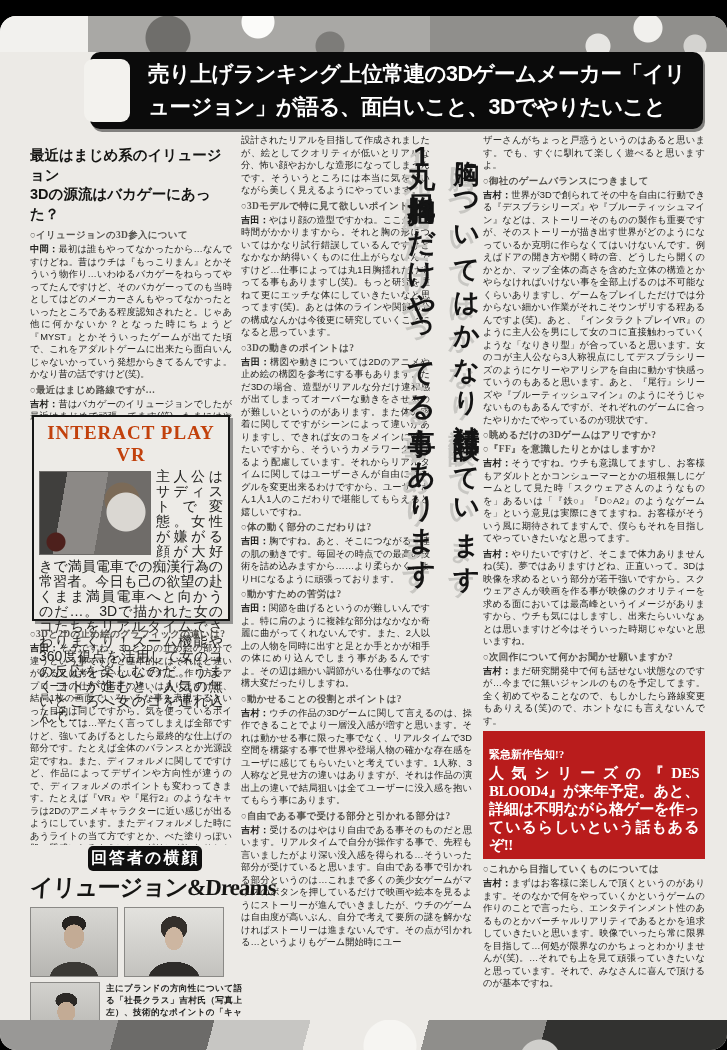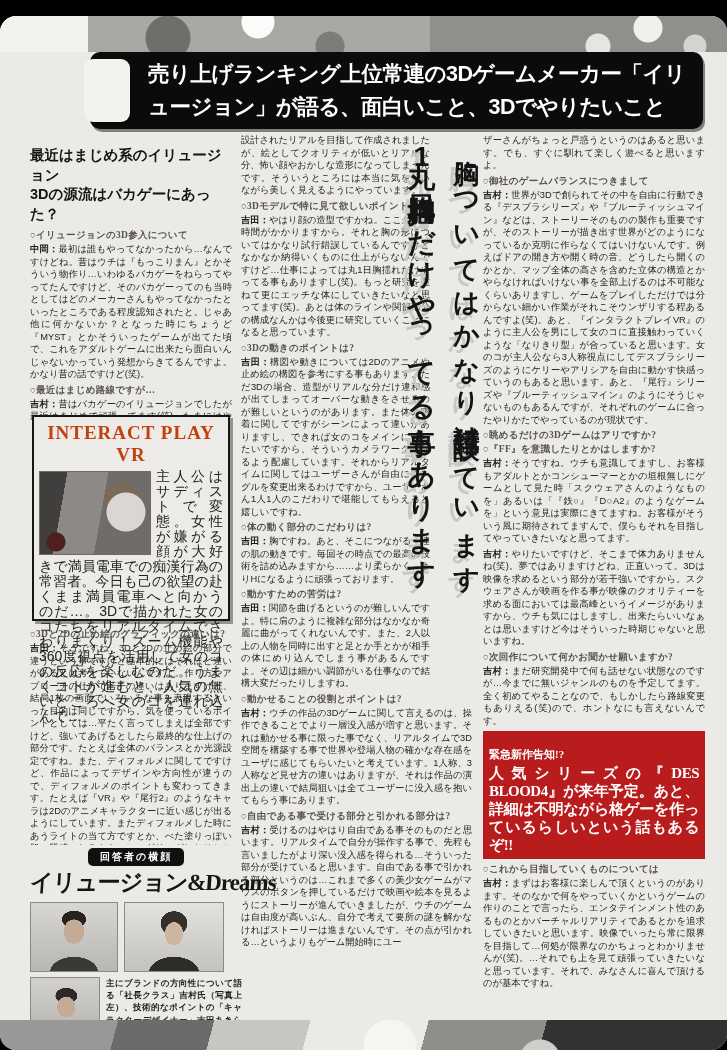--- a/index.html
+++ b/index.html
@@ -61,22 +61,22 @@
   .game-desc{font-size:14px;line-height:15px;color:#232321;text-align:justify;}
   .shot{float:left;width:112px;height:84px;margin:2px 5px 1px 0;border:1px solid #6d6b68;box-sizing:border-box;
     background:
       radial-gradient(circle at 86px 40px,#dad7d2 0 19px,rgba(0,0,0,0) 20px),
       radial-gradient(circle at 82px 28px,#7b6a57 0 17px,rgba(0,0,0,0) 18px),
       radial-gradient(circle at 16px 70px,#4d201c 0 9px,rgba(0,0,0,0) 10px),
       linear-gradient(100deg,#403f3d 0 22%,#8c8986 22% 55%,#6f6c69 55% 100%);}
 
   
   .profile{position:absolute;left:30px;top:830px;width:212px;height:176px;}
-  .profile-badge{display:inline-block;background:#101010;color:#fff;font-size:10px;font-weight:700;
-    padding:2px 12px;border-radius:5px;letter-spacing:2px;margin-left:58px;}
+  .profile-badge{display:inline-block;background:#101010;color:#fff;font-size:16px;font-weight:700;
+    padding:2px 3px;border-radius:5px;letter-spacing:2px;margin-left:58px;}
   .profile-title{font-family:"Liberation Serif","DejaVu Serif",serif;font-size:23px;font-weight:900;
     letter-spacing:-1px;color:#151513;transform:skewX(-4deg);margin:1px 0 4px 0;white-space:nowrap;}
   .photo-row{display:flex;gap:6px;}
   .photo{border:1px solid #8a8986;box-sizing:border-box;background:#c9c8c4;}
   .photo-a{width:88px;height:70px;
     background:
       radial-gradient(ellipse 17px 20px at 50% 42%,#c3ab95 0 60%,rgba(0,0,0,0) 61%),
       radial-gradient(ellipse 20px 14px at 50% 24%,#262320 0 60%,rgba(0,0,0,0) 61%),
       radial-gradient(ellipse 34px 22px at 50% 102%,#3b3935 0 70%,rgba(0,0,0,0) 71%),
       linear-gradient(#d8d7d3,#b7b6b2);}

